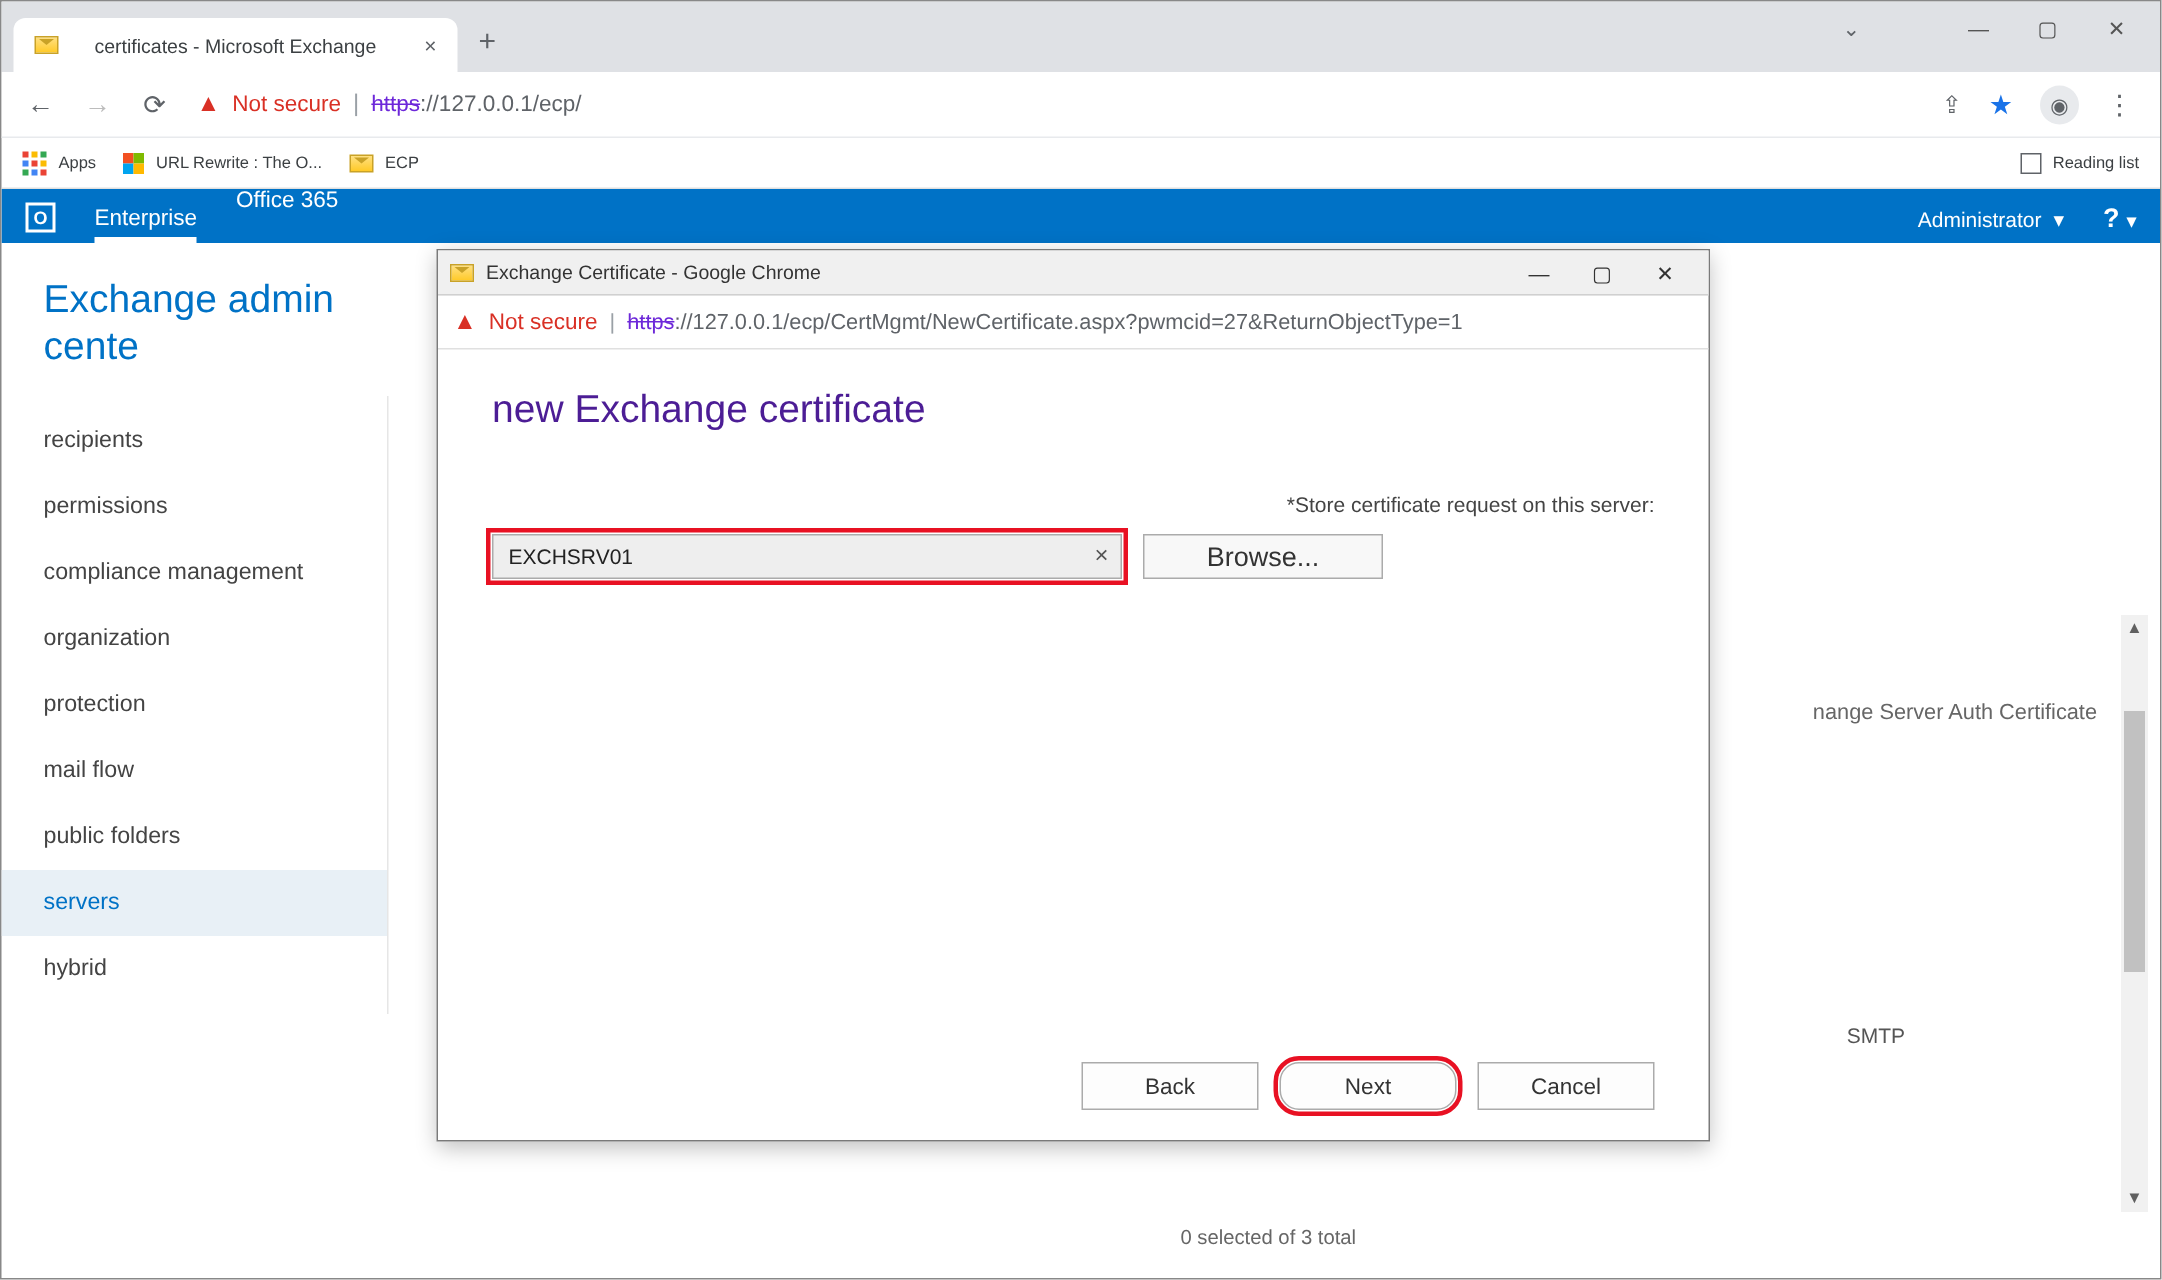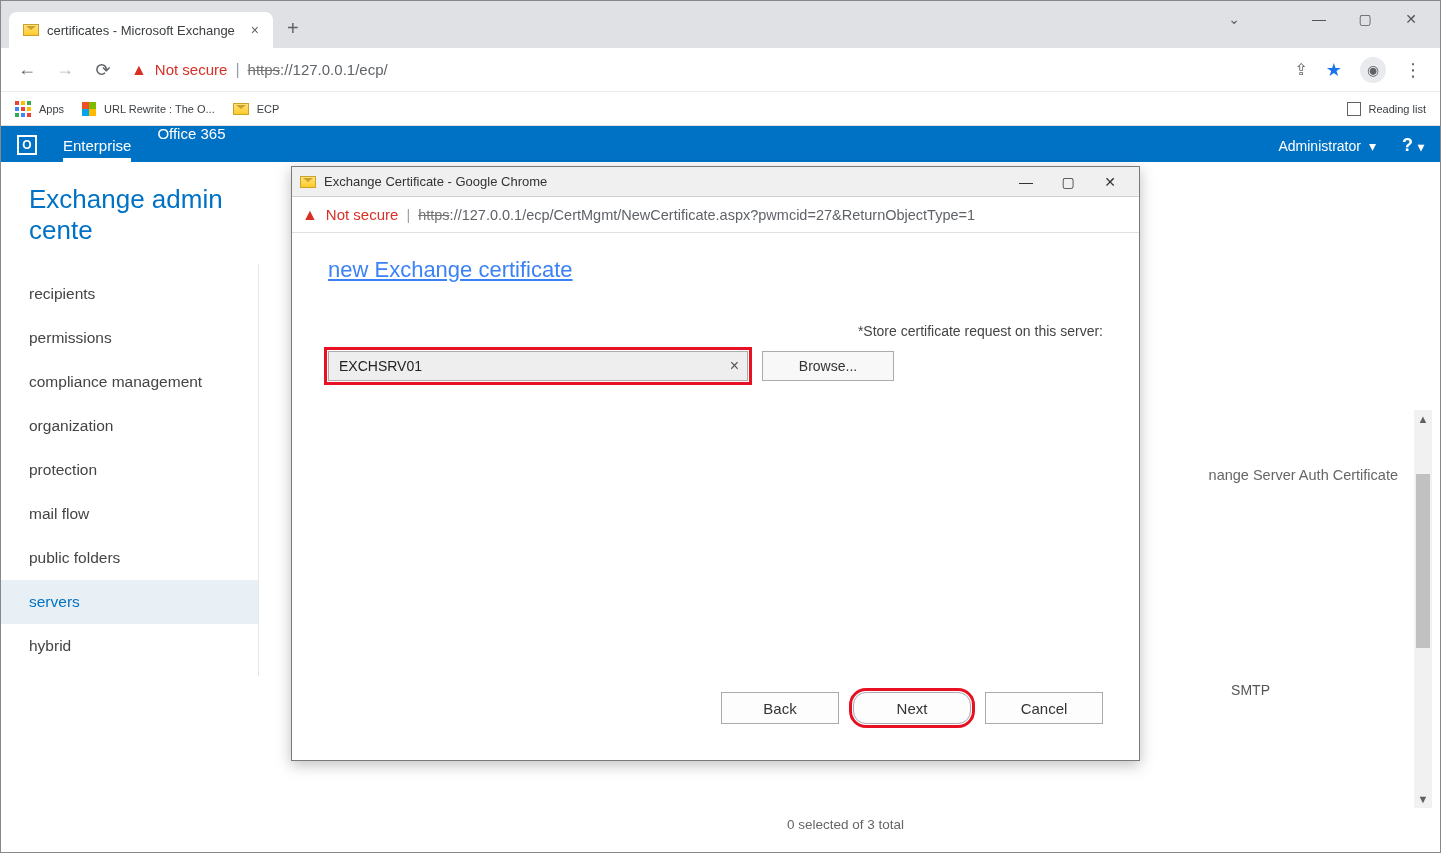--- a/index.html
+++ b/index.html
@@ -1,37 +1,37 @@
 <!DOCTYPE html>
 <html><head>
 <meta charset="utf-8">
 <style>
 * { margin: 0; padding: 0; box-sizing: border-box; font-family: "Segoe UI", Arial, sans-serif; }
 body { background: #fff; width: 1441px; height: 853px; overflow: hidden; border: 1px solid #888; position: relative; }
 
 
 .browser-chrome { background: #dfe1e5; height: 47px; display: flex; align-items: center; padding: 0 8px; }
-.tab { background: #fff; border-radius: 8px 8px 0 0; padding: 8px 14px; display: flex; align-items: center; gap: 8px; height: 36px; margin-top: 11px; }
+.tab { background: #fff; border-radius: 8px 8px 0 0; padding: 8px 14px; display: flex; align-items: center; gap: 24px; height: 36px; margin-top: 11px; }
 .tab-title { font-size: 13px; color: #3c4043; }
 .tab-close { font-size: 14px; color: #5f6368; margin-left: 8px; }
 .new-tab { font-size: 20px; color: #5f6368; padding: 0 14px; margin-top: 8px; }
 .window-controls { position: absolute; top: 3px; right: 6px; display: flex; gap: 0; }
 .window-controls span { width: 46px; height: 30px; display: inline-flex; align-items: center; justify-content: center; color: #555; font-size: 14px; }
 .chev-down { position: absolute; top: 10px; right: 200px; color: #5f6368; font-size: 14px;}
 
 
 .addr-row { height: 44px; display: flex; align-items: center; padding: 0 12px; gap: 10px; background: #fff; border-bottom: 1px solid #e8eaed; }
 .nav-btn { width: 28px; height: 28px; display: inline-flex; align-items: center; justify-content: center; color: #5f6368; font-size: 18px; }
 .nav-btn.disabled { color: #bcbcbc; }
 .addr-pill { display: flex; align-items: center; gap: 8px; padding: 0 4px; }
 .warn-icon { color: #d93025; font-size: 16px; }
 .not-secure { color: #d93025; font-size: 15px; }
 .divider { color: #9aa0a6; }
 .url-text { font-size: 15px; color: #5f6368; }
-.url-strike { text-decoration: line-through; color: #737373; }
+.url-strike { text-decoration: line-through; color: #6d28d9; }
 .right-icons { margin-left: auto; display: flex; gap: 18px; align-items: center; padding-right: 6px; }
 .right-icons .star { color: #1a73e8; font-size: 18px; }
 .right-icons .share { font-size: 16px; color: #5f6368; }
 .right-icons .avatar { width: 26px; height: 26px; background: #e8eaed; border-radius: 50%; display: inline-flex; align-items: center; justify-content: center; color: #5f6368; font-size: 14px;}
 .right-icons .menu { font-size: 18px; color: #5f6368; }
 
 
 .bookmarks { height: 34px; display: flex; align-items: center; padding: 0 14px; gap: 18px; border-bottom: 1px solid #e0e0e0; font-size: 11px; color: #3c4043; justify-content: flex-end;}
 .bookmarks .apps-icon { display: inline-flex; gap: 8px; align-items: center; }
 .apps-grid { width: 16px; height: 16px; display: grid; grid-template-columns: repeat(3,4px); grid-template-rows: repeat(3,4px); gap: 2px; }
@@ -72,27 +72,27 @@
 
 
 .popup { position: absolute; left: 290px; top: 165px; width: 849px; height: 595px; background: #fff; border: 1px solid #7a7a7a; box-shadow: 0 4px 14px rgba(0,0,0,.25); display: flex; flex-direction: column; }
 .popup-title { height: 30px; background: #f0f0f0; display: flex; align-items: center; padding: 0 8px; gap: 8px; border-bottom: 1px solid #d0d0d0;}
 .popup-title .title-text { font-size: 13px; color: #333; }
 .popup-title .controls { margin-left: auto; display: flex; gap: 0; }
 .popup-title .controls span { width: 42px; height: 28px; display:inline-flex; align-items:center; justify-content:center; font-size: 14px; color:#333; }
 .popup-addr { height: 36px; display:flex; align-items:center; padding: 0 10px; gap: 8px; border-bottom: 1px solid #e0e0e0; font-size: 14.5px; color: #5f6368;}
 .popup-addr .not-secure { color: #d93025; }
 .popup-body { padding: 24px 36px; flex: 1; position: relative; }
-.popup-h1 { color: #3b82f6; font-size: 22px; font-weight: 400; margin-bottom: 40px; text-decoration: underline; }
+.popup-h1 { color: #4c1d95; font-size: 26px; font-weight: 400; margin-bottom: 40px; }
 .form-label { font-size: 14px; color: #444; margin-bottom: 12px; text-align: right; }
 .form-row { display: flex; gap: 14px; align-items: center; }
 .picker { display: flex; align-items: center; justify-content: space-between; width: 420px; height: 30px; border: 1px solid #ababab; background: #eee; padding: 0 8px 0 10px; outline: 3px solid #e81123; outline-offset: 1px; font-size: 14px; color: #222;}
 .picker .x { font-size: 16px; color: #555; }
-.browse-btn { width: 132px; height: 30px; border: 1px solid #ababab; background: #f8f8f8; font-size: 14px; color: #333; text-align: center; }
-.popup-buttons { position: absolute; bottom: 36px; right: 36px; display: flex; gap: 14px; margin-top: 40px; }
+.browse-btn { width: 160px; height: 30px; border: 1px solid #ababab; background: #f8f8f8; font-size: 18px; color: #333; text-align: center; }
+.popup-buttons { position: absolute; bottom: 20px; right: 36px; display: flex; gap: 14px; margin-top: 40px; }
 .popup-buttons button { width: 118px; height: 32px; border: 1px solid #ababab; background: #fdfdfd; font-size: 15px; color: #333; }
 .popup-buttons .hl { outline: 3px solid #e81123; outline-offset: 1px; border-radius: 13px; }
 </style>
 </head>
 <body>
 
 <div class="browser-chrome">
   <div class="tab">
     <span class="env-icon"></span>
     <span class="tab-title">certificates - Microsoft Exchange</span>

